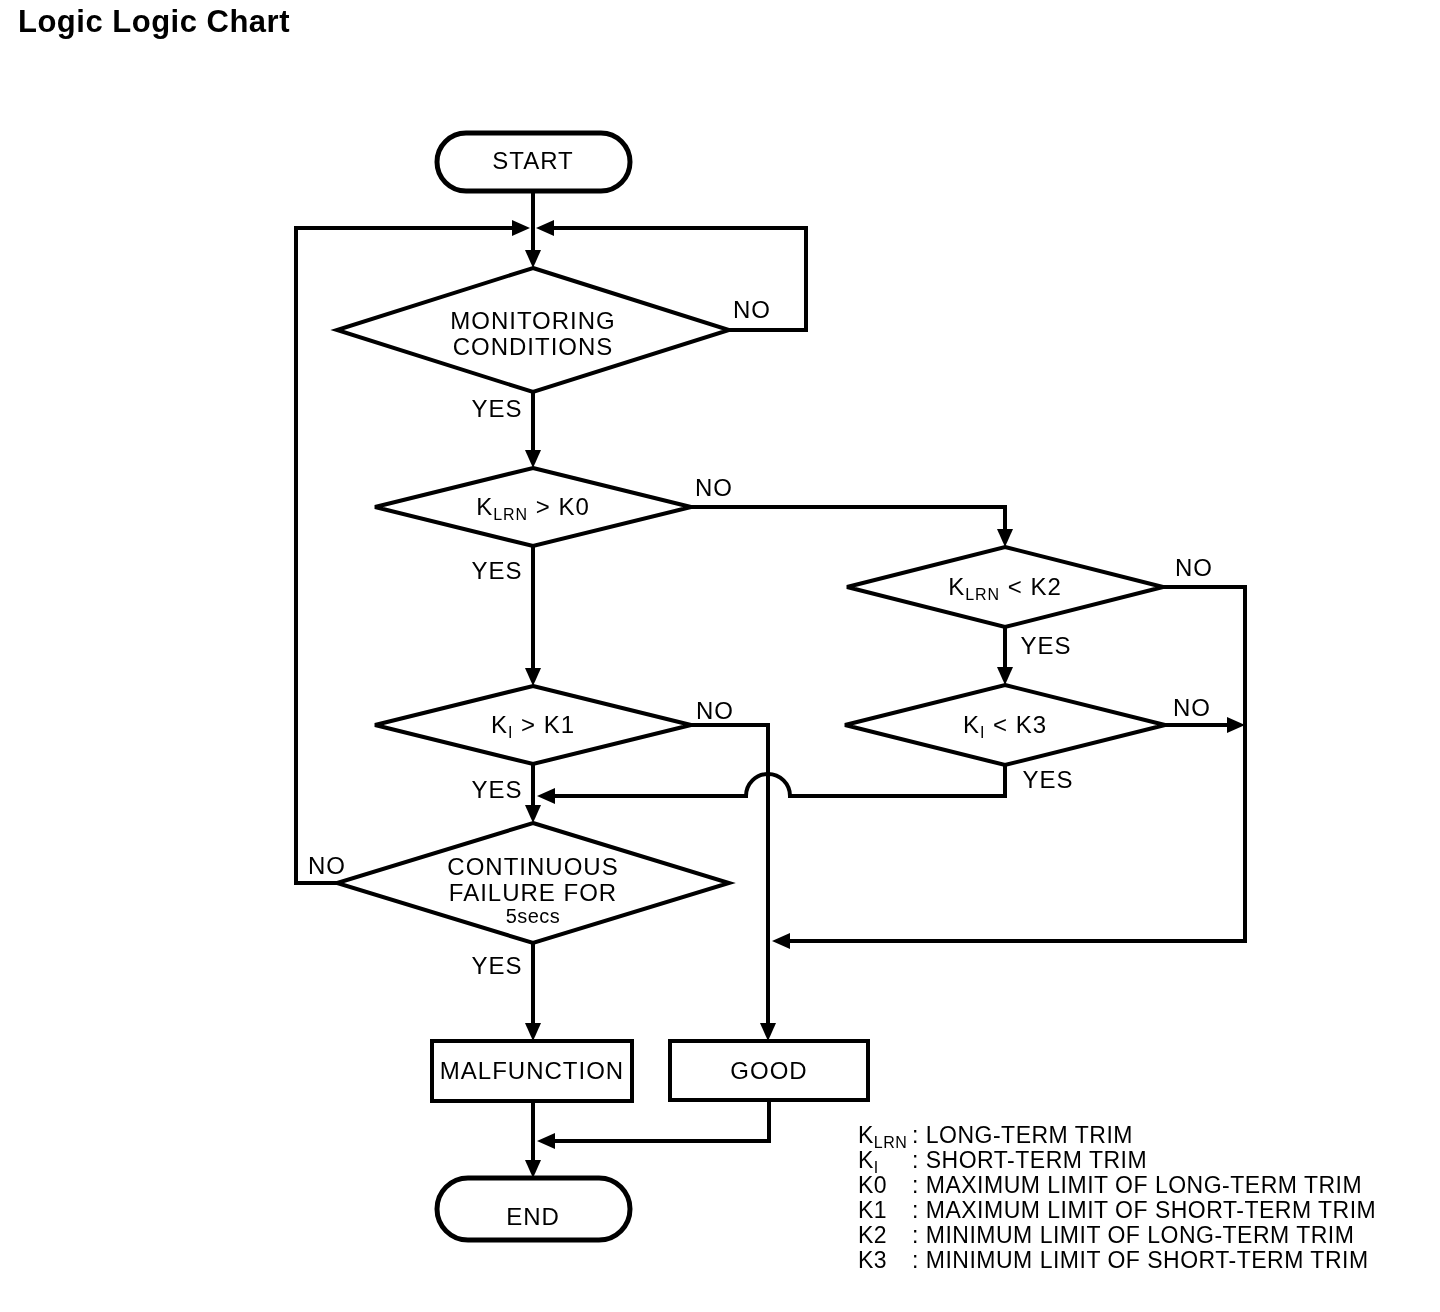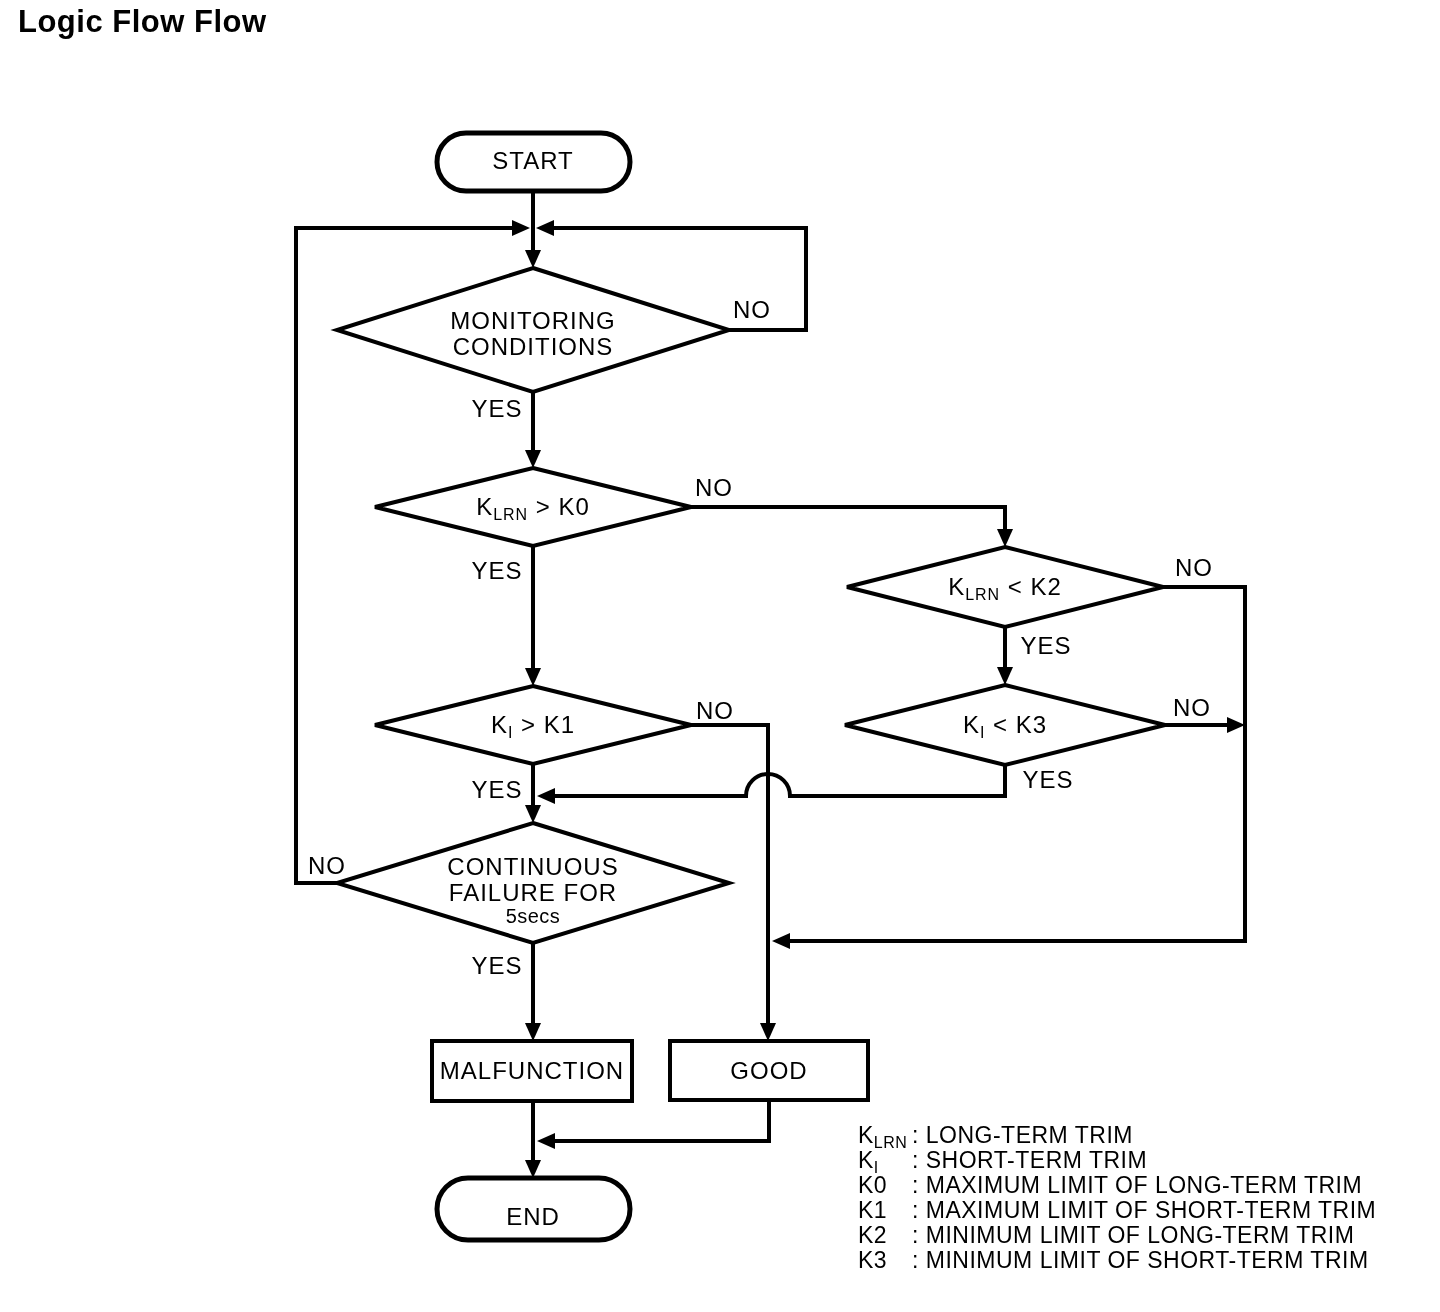--- a/index.html
+++ b/index.html
@@ -31,21 +31,21 @@
   .elabel { font-family: "Liberation Sans", sans-serif; font-size: 24px; fill: #000; letter-spacing: 1px; }
   .small  { font-size: 20px; letter-spacing: 0.5px; }
   .sub    { font-size: 16px; }
   .legend-sym  { font-family: "Liberation Sans", sans-serif; font-size: 23px; fill: #000; letter-spacing: 0.5px; }
   .legend-desc { font-family: "Liberation Sans", sans-serif; font-size: 23px; fill: #000; letter-spacing: 0.5px; }
 </style>
 </head>
 <body>
 
 <div class="canvas">
-  <h1 class="page-title">Logic Flow Flow</h1>
+  <h1 class="page-title">Logic Logic Chart</h1>
 
   <svg width="1440" height="1312" viewBox="0 0 1440 1312">
 
     <g>
       <path class="flow" d="M 533 191 V 252"></path>
       <polygon class="ah" points="525,250 541,250 533,268"></polygon>
     </g>
 
     <g>
       <path class="flow" d="M 337 883 H 296 V 228 H 512"></path>

